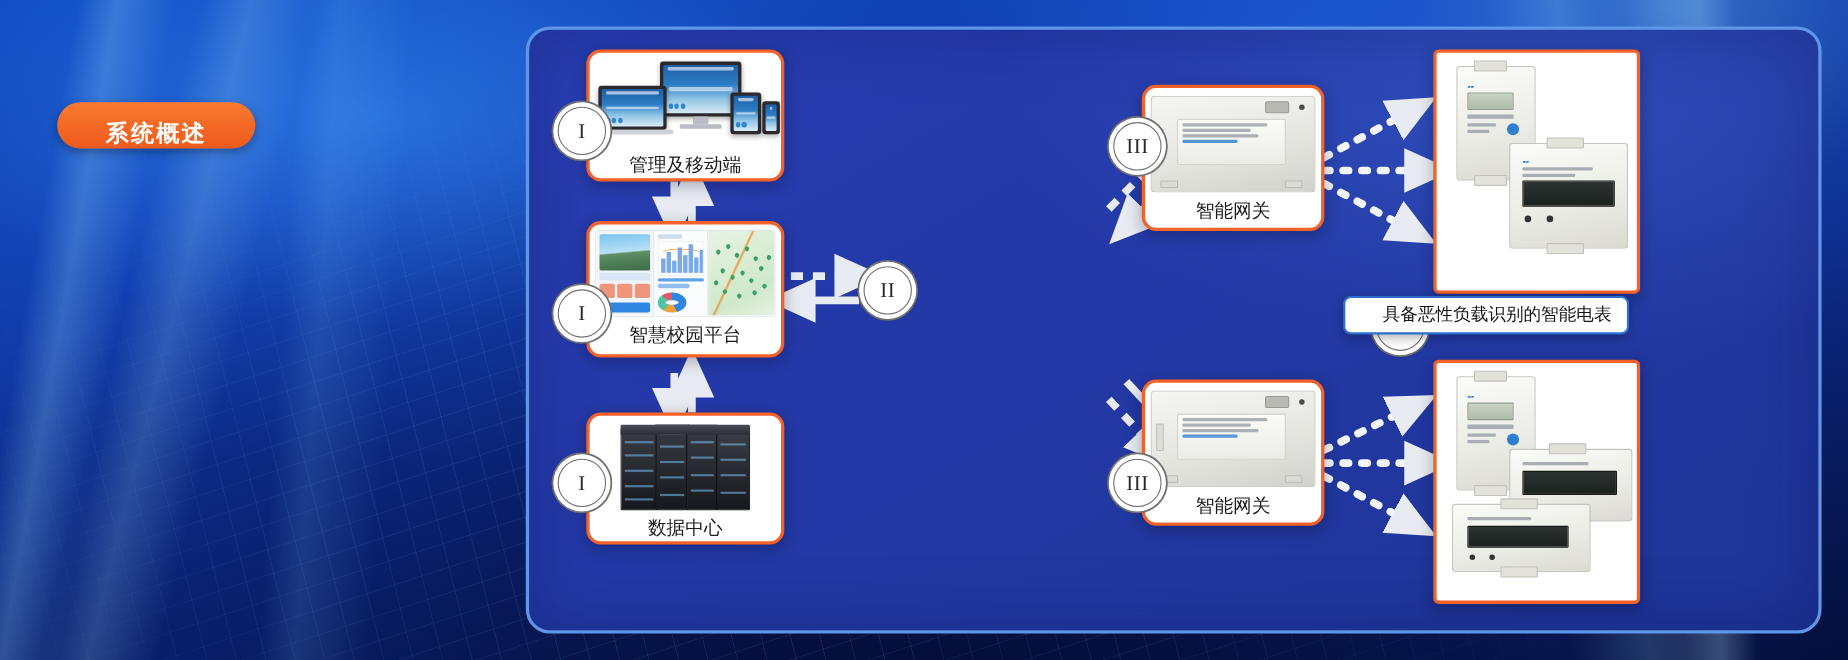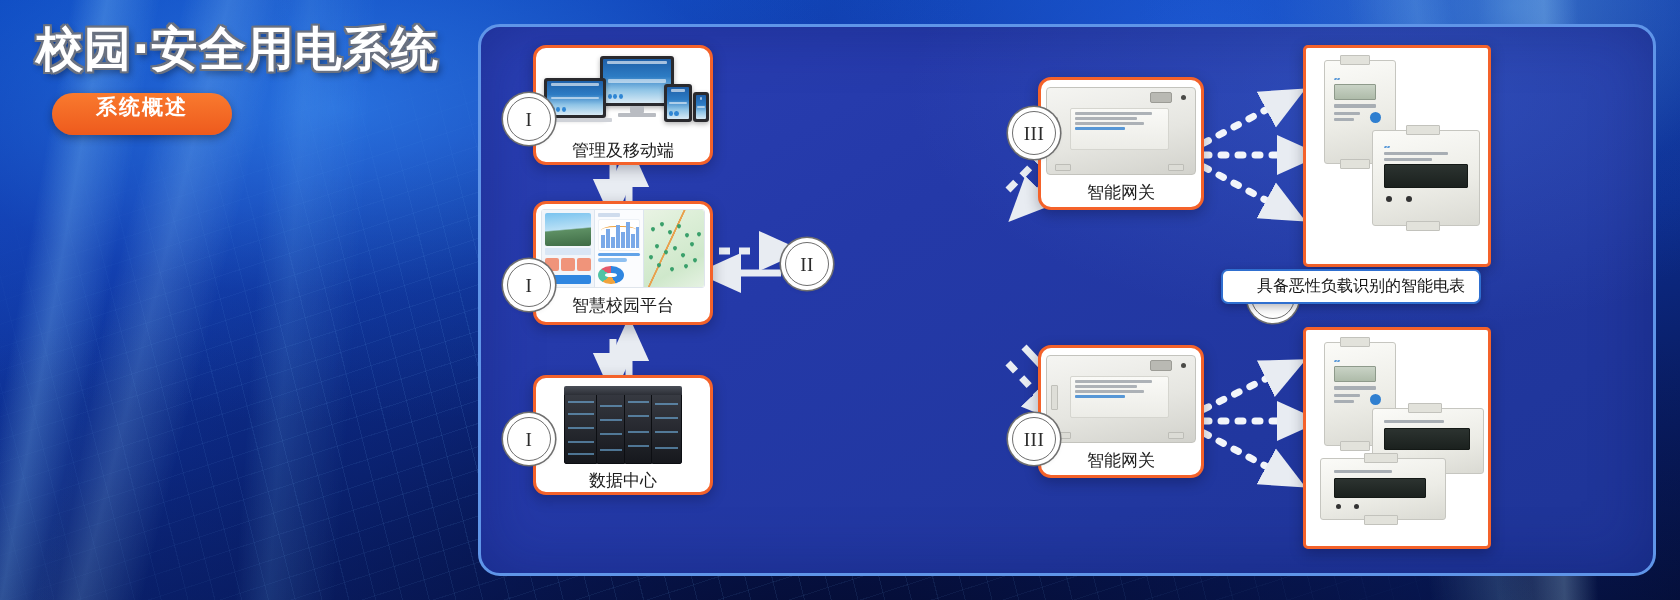--- a/index.html
+++ b/index.html
@@ -55,21 +55,21 @@
       -2px -2px 0 #6b7280, 2px -2px 0 #6b7280, -2px 2px 0 #6b7280, 2px 2px 0 #6b7280,
        0   -2px 0 #6b7280, 0    2px 0 #6b7280, -2px 0   0 #6b7280, 2px 0   0 #6b7280,
        3px 4px 7px rgba(0,0,0,0.45);
   }
 
   #badge {
     position: absolute; left: 52px; top: 93px;
     width: 180px; height: 42px; border-radius: 21px;
     background: linear-gradient(180deg, #f97a2e 0%, #ee5a1d 100%);
     box-shadow: 0 3px 9px rgba(0,0,0,0.33);
-    display: flex; align-items: flex-start; justify-content: center;
+    display: flex; align-items: flex-end; justify-content: center;
   }
   #badge span {
     font-family: "DejaVu Sans", sans-serif;
     font-size: 21px; font-weight: 700; color: #fff; letter-spacing: 2px;
   }
 
   #body-text {
     position: absolute; left: 40px; top: 148px; width: 400px;
     font-family: "DejaVu Sans", sans-serif;
     font-size: 26.5px; line-height: 41px; color: #ffffff;
@@ -333,21 +333,20 @@
 </head>
 <body>
 
 <div id="bg">
   <div id="bg-grid"></div>
   <div id="bg-streaks"></div>
   <div id="bg-glow-tr"></div>
 </div>
 
 <div id="left">
-  <div id="title">校园·安全用电系统</div>
 
   <div id="badge">
     <span>系统概述</span>
   </div>
 
 </div>
 
 <div id="panel">
   <div id="panel-sheen"></div>
 

